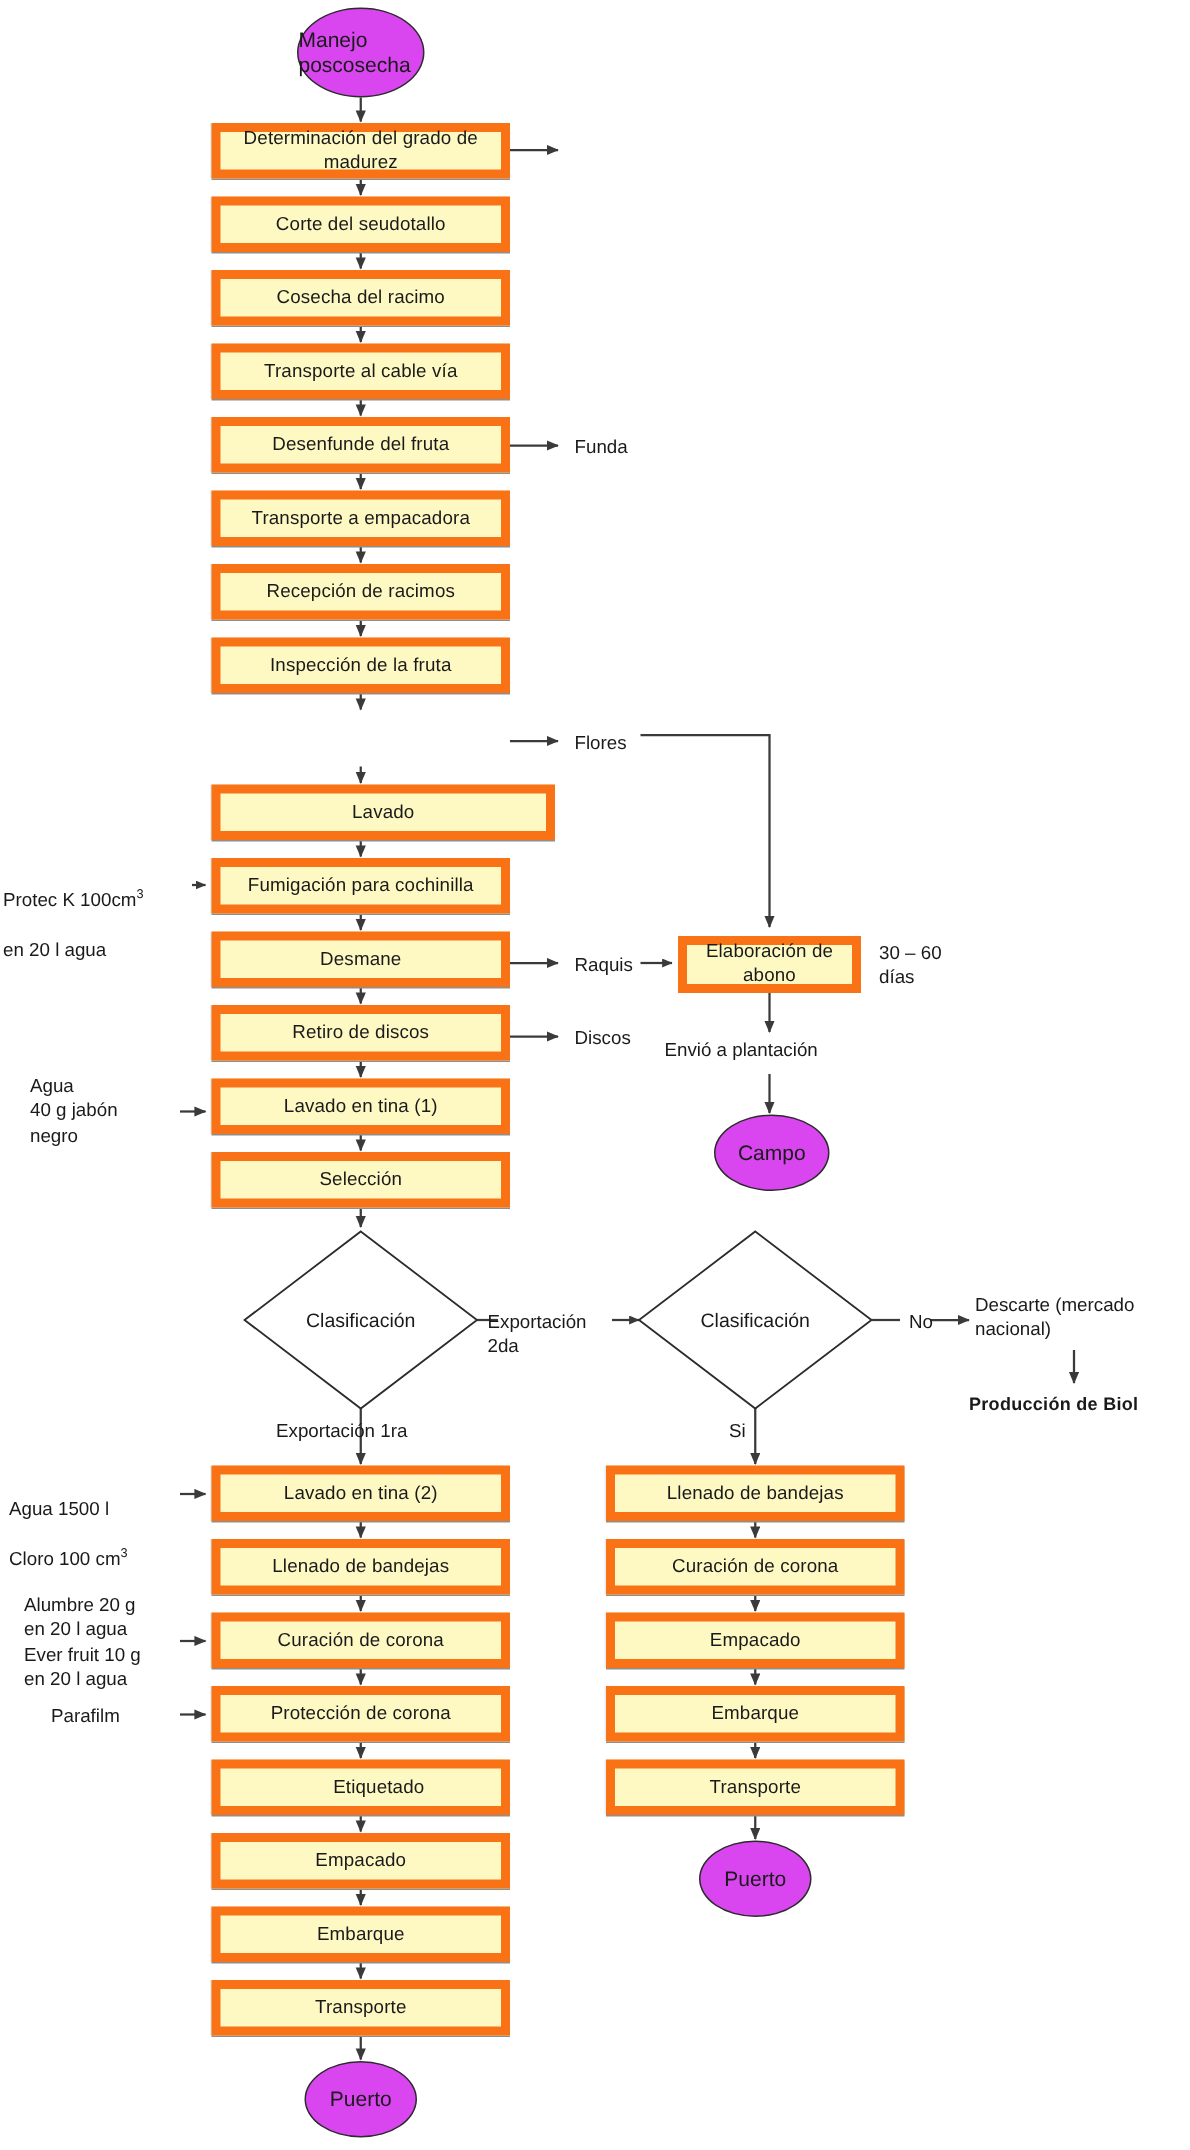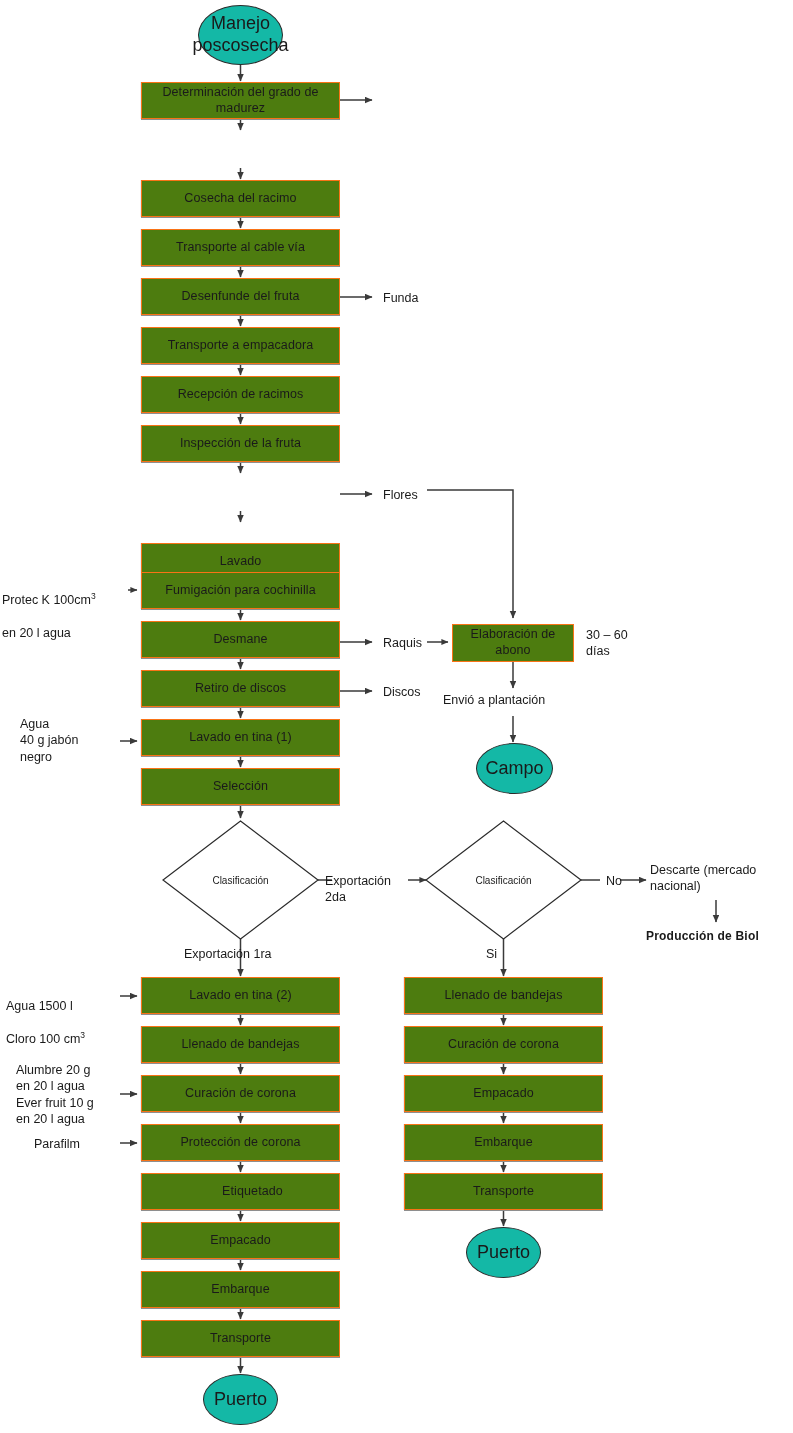--- a/index.html
+++ b/index.html
@@ -17,56 +17,55 @@
   }
   svg#wires{
     position:absolute;left:0;top:0;
     width:793px;height:1433px;
     pointer-events:none;
   }
   
   .node{
     position:absolute;
     box-sizing:border-box;
-    border:1px solid #f97316;
-    background:#4d7c0f;
+    border:6px solid #f97316;
+    background:#fef9c3;
     display:flex;
     align-items:center;
     justify-content:center;
     text-align:center;
     font-size:12.5px;
     line-height:1.25;
     color:#1a1a1a;
     letter-spacing:.1px;
   }
   .node.shadow{
     box-shadow:0 1px 0 0 #8e8e8e, -1px 0 0 0 #e9eef5;
   }
   
   .term{
     position:absolute;
     box-sizing:border-box;
     border:1px solid #2b2b2b;
     border-radius:50%;
-    background:#14b8a6;
+    background:#d946ef;
     display:flex;
     align-items:center;
     justify-content:center;
-    text-align:center;
-    font-size:18px;
+    font-size:14px;
     line-height:1.2;
     color:#1a1a1a;
   }
   
   .diamond-wrap{position:absolute;}
   .diamond-label{
     position:absolute;
     width:100%;
     text-align:center;
-    font-size:10px;
+    font-size:13px;
     color:#1a1a1a;
     top:50%;
     transform:translateY(-50%);
   }
   
   .anno{
     position:absolute;
     font-size:12.5px;
     line-height:1.3;
     color:#1a1a1a;
@@ -188,39 +187,42 @@
   </div>
 
   <div class="term" style="left:466px;top:1227px;width:75px;height:51px;">
     <span>Puerto</span>
   </div>
 
   <div class="node shadow" style="left:141px;top:82px;width:199px;height:37px;">
     <span>Determinación del grado de
 madurez</span>
   </div>
+  <div class="node shadow" style="left:141px;top:131px;width:199px;height:37px;">
+    <span>Corte del seudotallo</span>
+  </div>
   <div class="node shadow" style="left:141px;top:180px;width:199px;height:37px;">
     <span>Cosecha del racimo</span>
   </div>
   <div class="node shadow" style="left:141px;top:229px;width:199px;height:37px;">
     <span>Transporte al cable vía</span>
   </div>
   <div class="node shadow" style="left:141px;top:278px;width:199px;height:37px;">
     <span>Desenfunde del fruta</span>
   </div>
   <div class="node shadow" style="left:141px;top:327px;width:199px;height:37px;">
     <span>Transporte a empacadora</span>
   </div>
   <div class="node shadow" style="left:141px;top:376px;width:199px;height:37px;">
     <span>Recepción de racimos</span>
   </div>
   <div class="node shadow" style="left:141px;top:425px;width:199px;height:37px;">
     <span>Inspección de la fruta</span>
   </div>
-  <div class="node shadow" style="left:141px;top:523px;width:199px;height:37px;margin-top:20px;">
+  <div class="node shadow" style="left:141px;top:523px;width:229px;height:37px;">
     <span>Lavado</span>
   </div>
   <div class="node shadow" style="left:141px;top:572px;width:199px;height:37px;">
     <span>Fumigación para cochinilla</span>
   </div>
   <div class="node shadow" style="left:141px;top:621px;width:199px;height:37px;">
     <span>Desmane</span>
   </div>
   <div class="node shadow" style="left:141px;top:670px;width:199px;height:37px;">
     <span>Retiro de discos</span>

